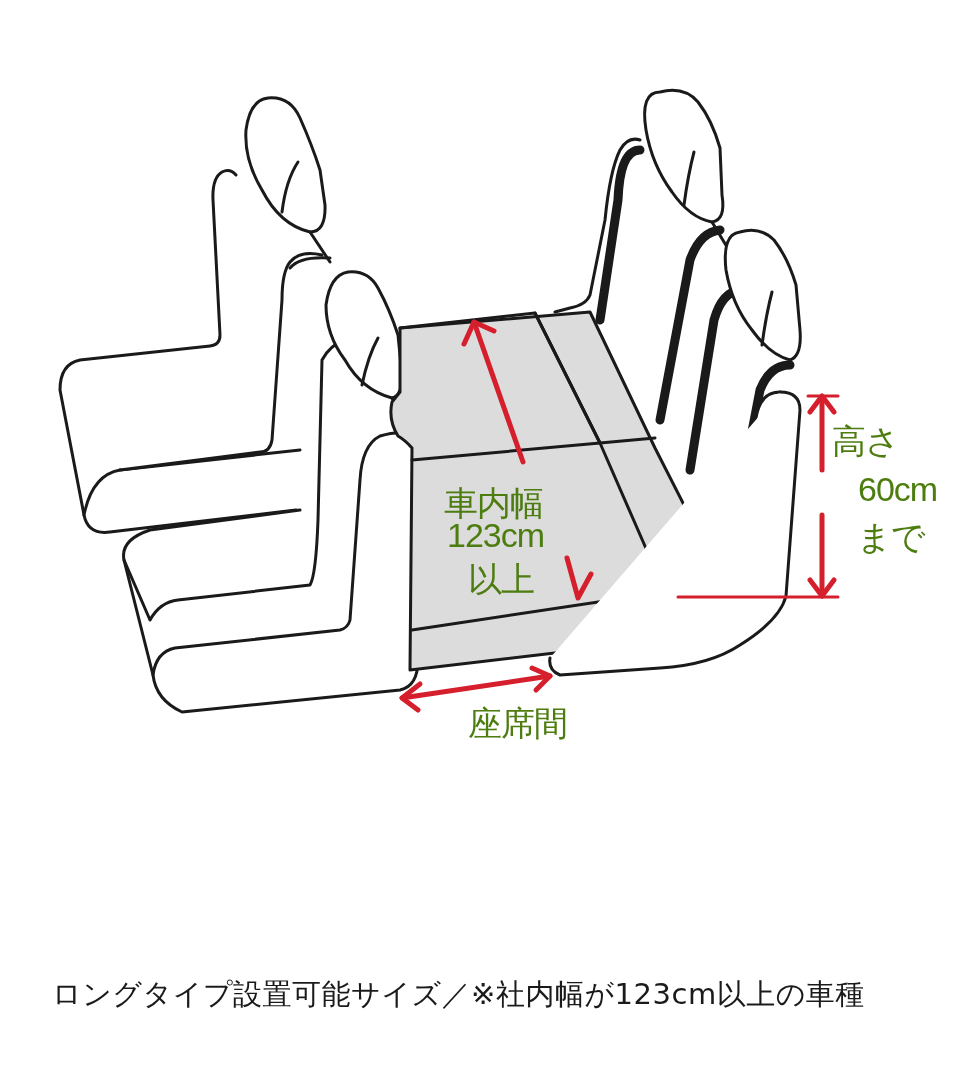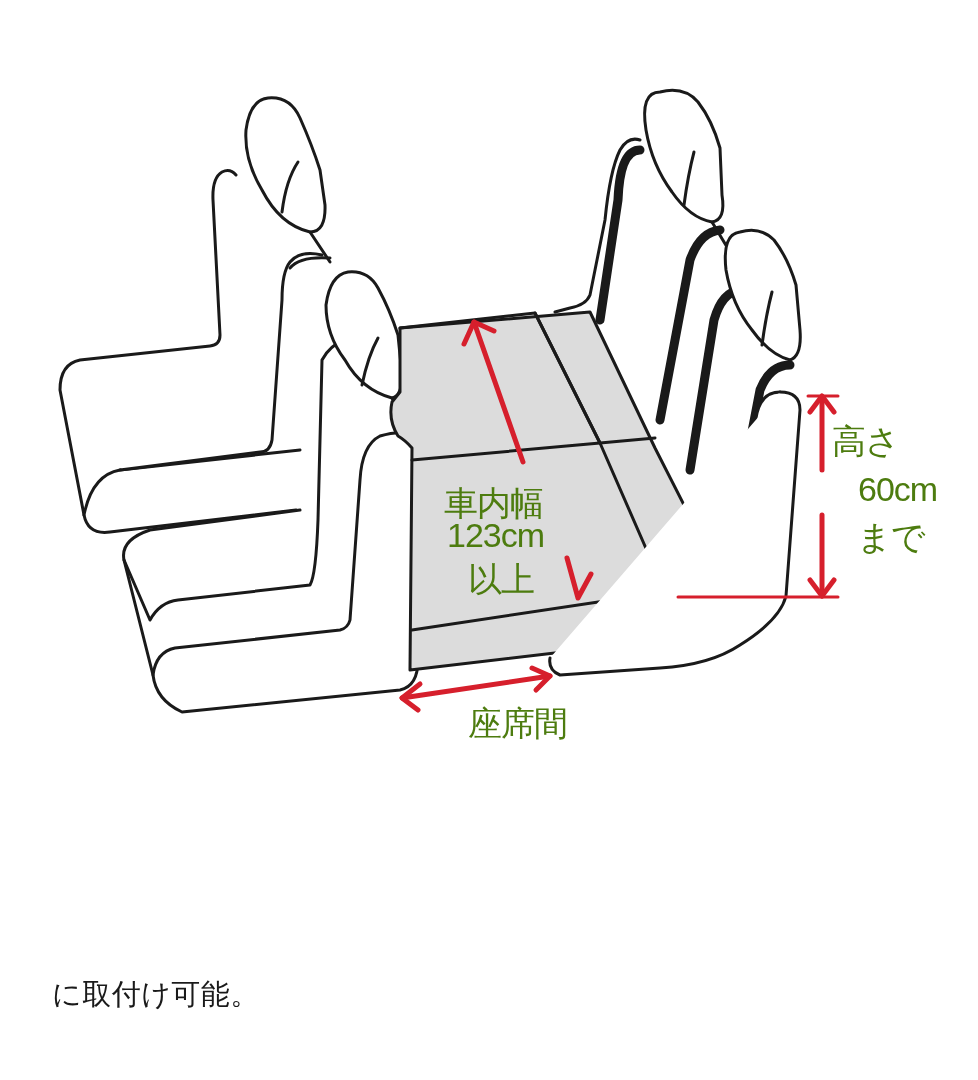--- a/index.html
+++ b/index.html
@@ -109,14 +109,14 @@
   <div class="lbl" style="left:468px; top:560px;">以上</div>
 
   <div class="lbl" style="left:832px; top:422px;">高さ</div>
   <div class="lbl" style="left:858px; top:470px;">60cm</div>
   <div class="lbl" style="left:832px; top:518px;margin-left:25px;">まで</div>
 
   <div class="lbl" style="left:468px; top:704px;">座席間</div>
 </div>
 
 <div id="caption">
-  <span>に取付け可能。</span>
+  <span>ロングタイプ設置可能サイズ／※社内幅が123cm以上の車種</span>
 </div>
 
 </body></html>

